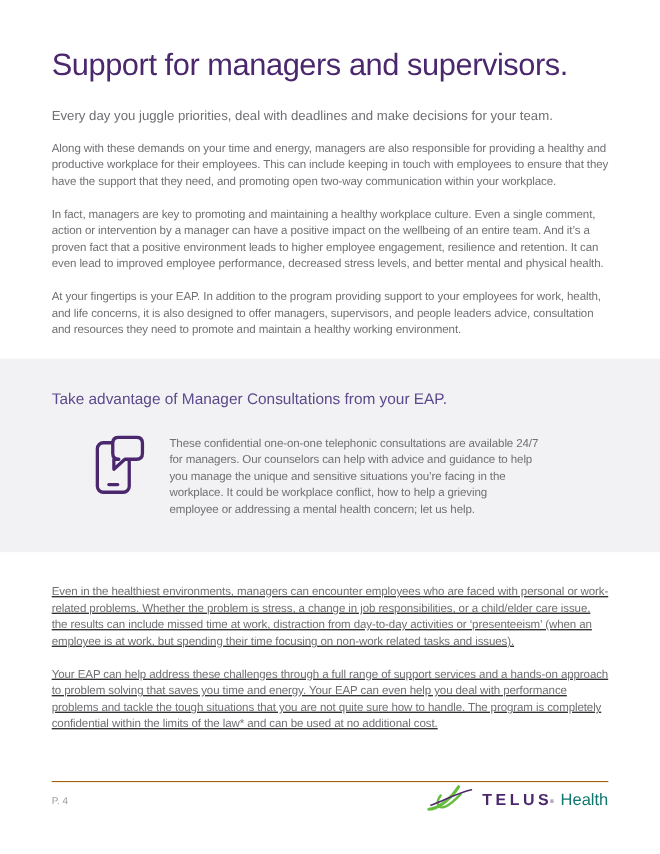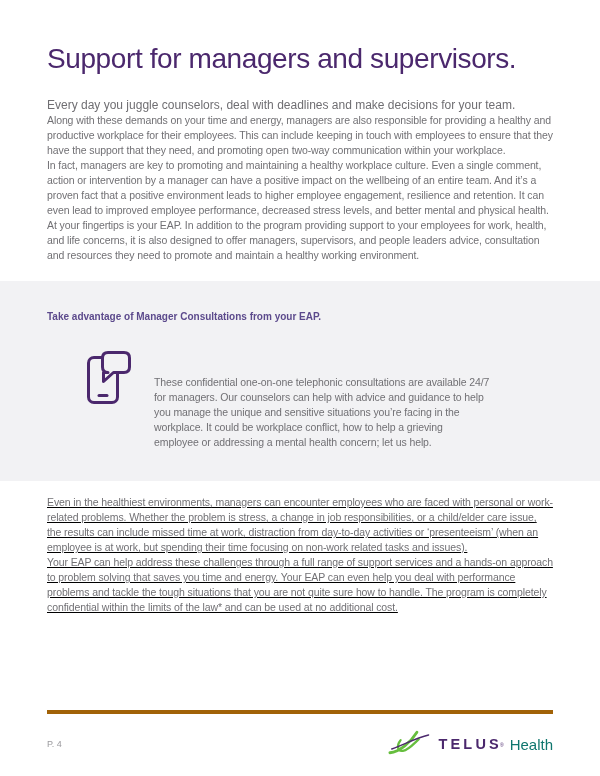--- a/index.html
+++ b/index.html
@@ -25,36 +25,37 @@
     letter-spacing: -0.4px;
     color: #4B286D;
   }
   .subtitle {
     margin-top: 22px;
     font-size: 12px;
     line-height: 16px;
     color: #6F6E72;
   }
   .body-p {
+    margin-top: 15px;
     font-size: 10.5px;
     line-height: 15px;
     letter-spacing: -0.1px;
     color: #717074;
     max-width: 508px;
   }
 
   .band {
     margin-top: 18px;
     background: #F2F2F4;
     padding: 27px 47px 31px 47px;
   }
   .band-heading {
-    font-size: 10px;
+    font-size: 14px;
     line-height: 18px;
-    font-weight: 700;
+    font-weight: 400;
     color: #5C4A8C;
   }
   .media {
     margin-top: 25px;
     padding-left: 38px;
     display: flex;
     align-items: flex-start;
   }
   .media-icon {
     flex: 0 0 auto;
@@ -63,45 +64,44 @@
   }
   .media-text { flex: 0 1 auto; max-width: 336px; }
   .card-title {
     font-size: 12.5px;
     line-height: 15px;
     font-weight: 700;
     color: #3F3E44;
     margin-top: 2px;
   }
   .card-body {
-    margin-top: 24px;
+    margin-top: 0;
     font-size: 10.5px;
     line-height: 15px;
     letter-spacing: -0.1px;
     color: #717074;
   }
 
   .after-band { padding-top: 14px; text-decoration: underline; }
 
   .footnote {
     margin-top: 21px;
     font-size: 8.5px;
     line-height: 11px;
     color: #8B8B8F;
   }
 
   .footer {
     position: absolute;
     left: 47px; right: 47px;
     top: 710px;
-    border-top: 4px solid #a16207;
+    border-top: 1px solid #a16207;
     display: flex;
     justify-content: space-between;
     align-items: center;
-    padding-top: 14px;
   }
   .page-number {
     font-size: 9px;
     color: #9B9A9E;
   }
   .logo {
     display: flex;
     align-items: center;
   }
   .logo-swoosh { width: 44px; height: 28px; margin-right: 7px; }
@@ -127,21 +127,21 @@
     letter-spacing: 0;
   }
 </style>
 </head>
 <body>
 
 <div class="page">
 
   <div class="content">
     <h1 class="title">Support for managers and supervisors.</h1>
-    <p class="subtitle">Every day you juggle counselors, deal with deadlines and make decisions for your team.</p>
+    <p class="subtitle">Every day you juggle priorities, deal with deadlines and make decisions for your team.</p>
     <p class="body-p">Along with these demands on your time and energy, managers are also responsible for providing a healthy and productive workplace for their employees. This can include keeping in touch with employees to ensure that they have the support that they need, and promoting open two-way communication within your workplace.</p>
     <p class="body-p">In fact, managers are key to promoting and maintaining a healthy workplace culture. Even a single comment, action or intervention by a manager can have a positive impact on the wellbeing of an entire team. And it’s a proven fact that a positive environment leads to higher employee engagement, resilience and retention. It can even lead to improved employee performance, decreased stress levels, and better mental and physical health.</p>
     <p class="body-p">At your fingertips is your EAP. In addition to the program providing support to your employees for work, health, and life concerns, it is also designed to offer managers, supervisors, and people leaders advice, consultation and resources they need to promote and maintain a healthy working environment.</p>
   </div>
 
   <section class="band">
     <h2 class="band-heading">Take advantage of Manager Consultations from your EAP.</h2>
     <div class="media">
       <span class="media-icon">
         <svg width="47" height="54" viewBox="0 0 47 54" fill="none" xmlns="http://www.w3.org/2000/svg">

